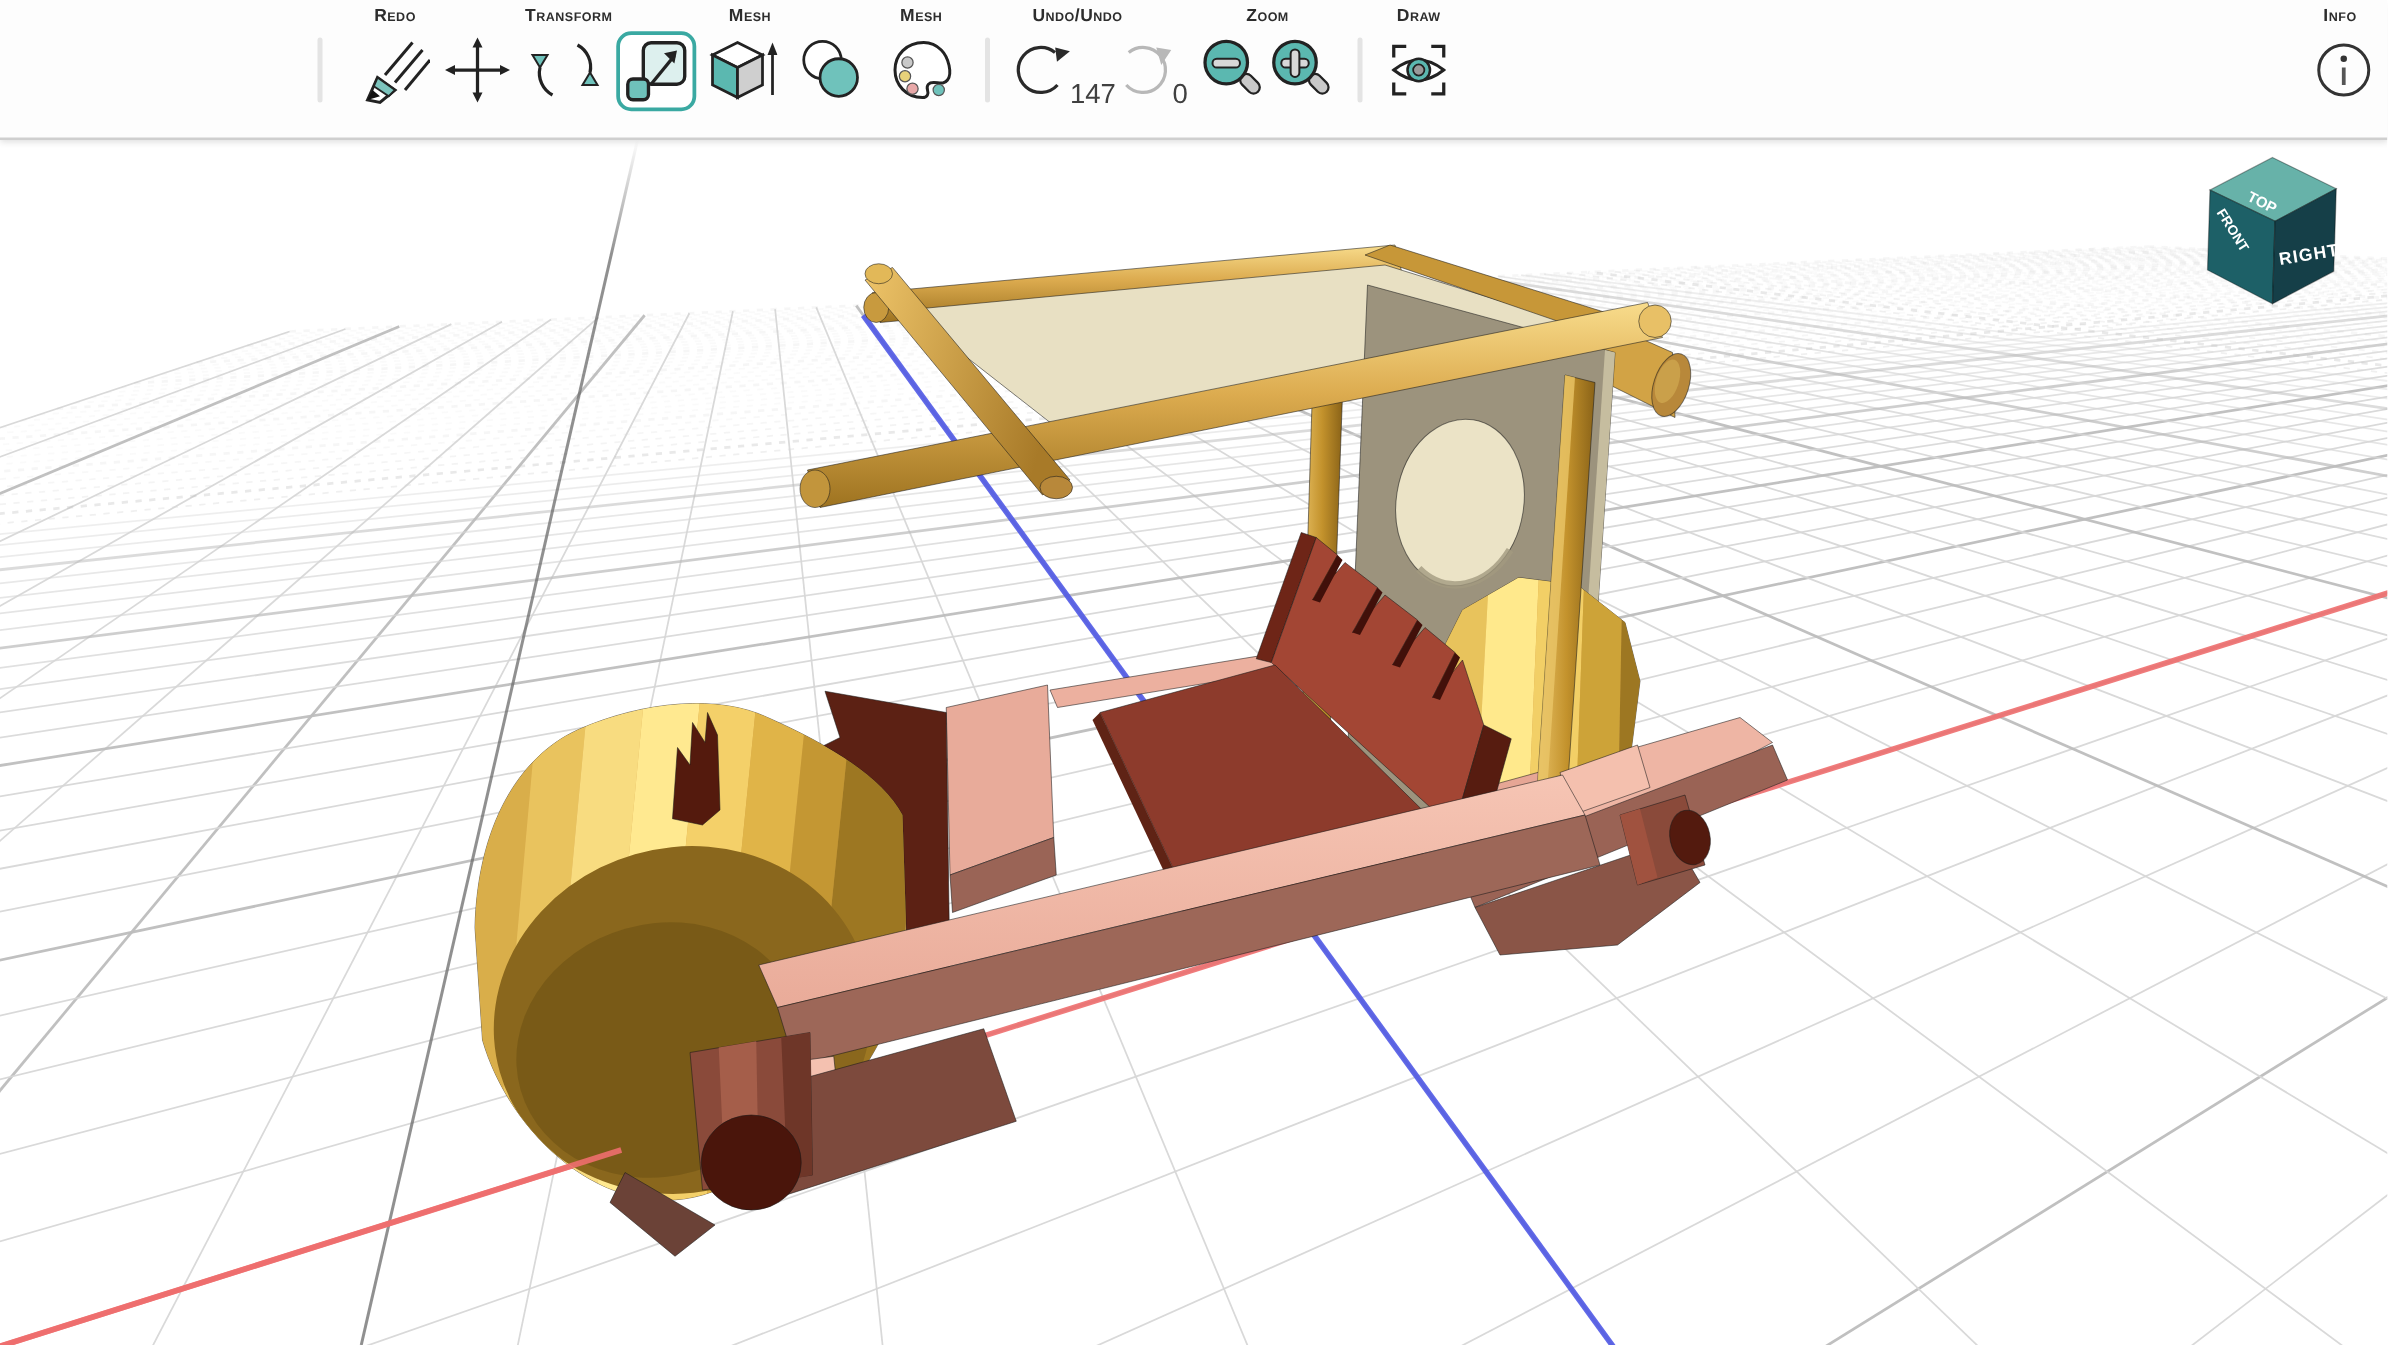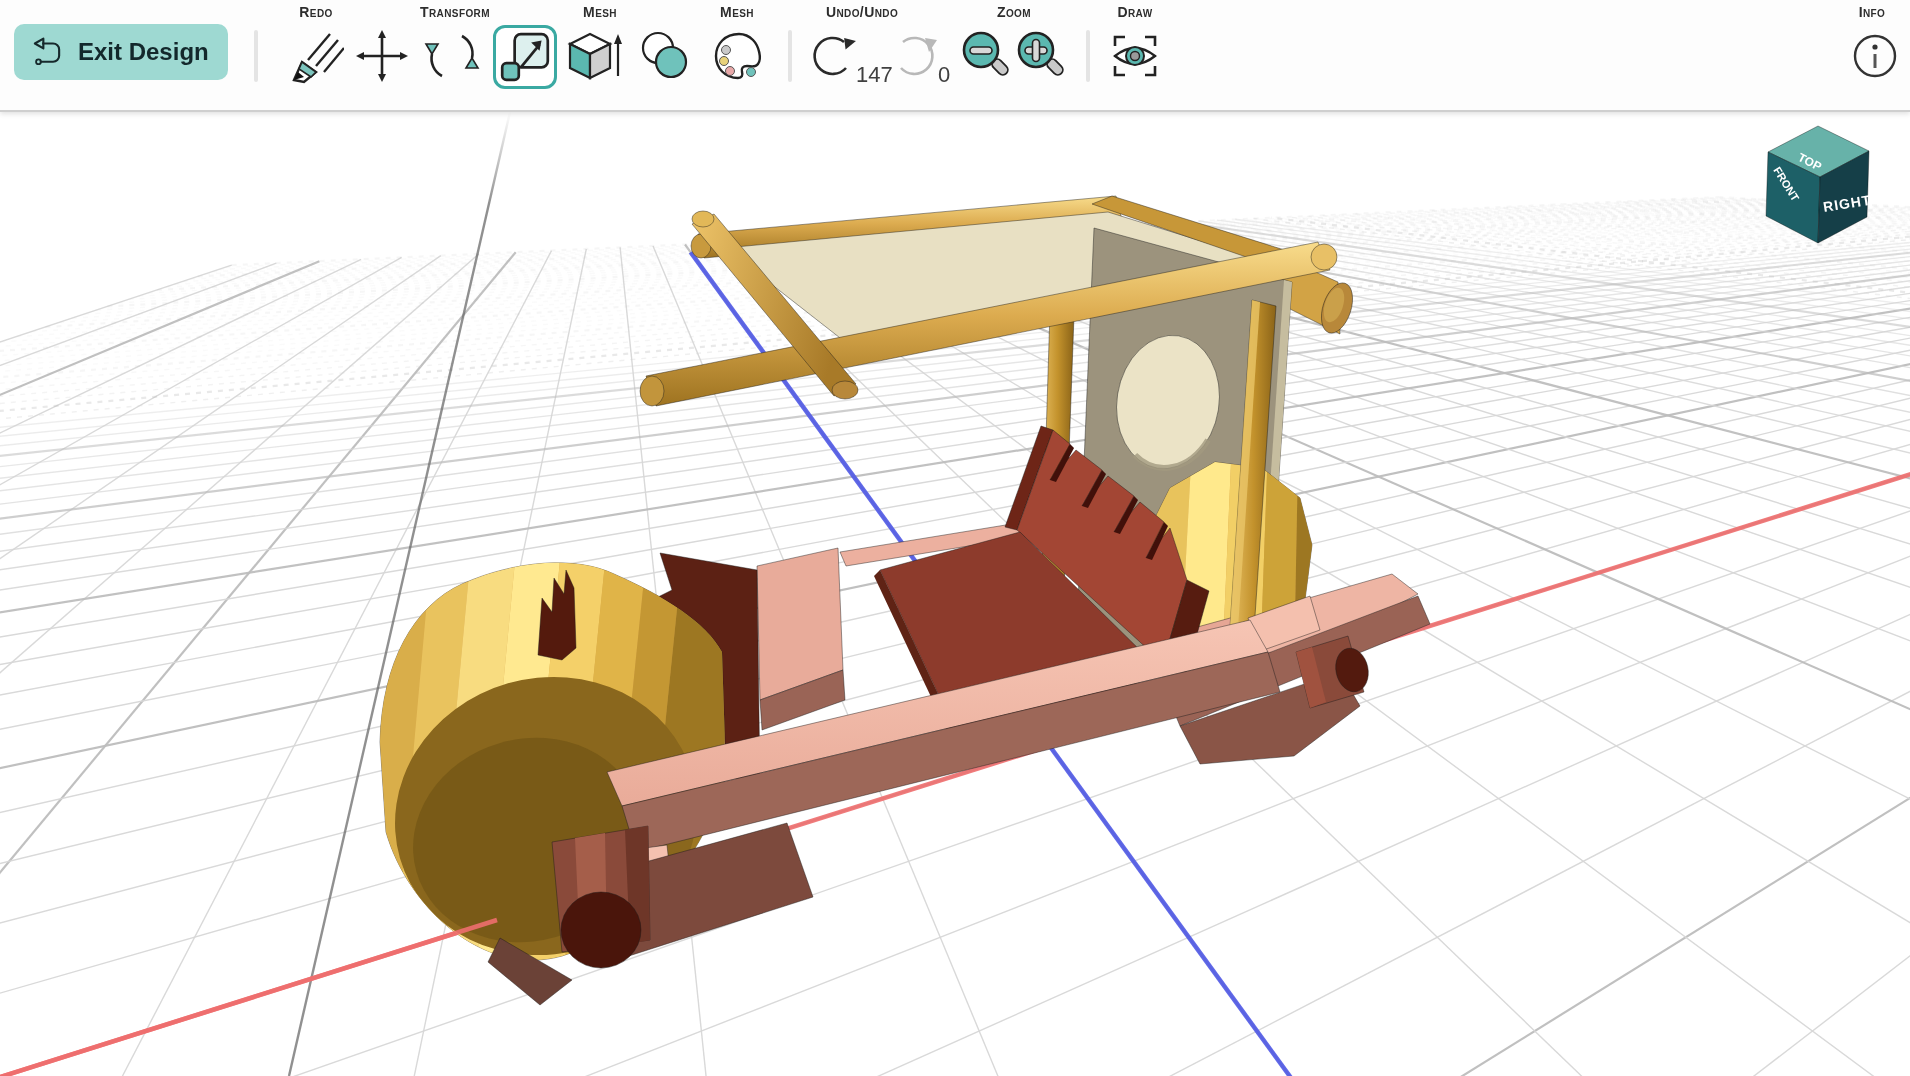--- a/index.html
+++ b/index.html
@@ -358,28 +358,20 @@
       <polygon points="1768,152 1820,177 1818,243 1766,216" stroke="rgba(0,0,0,.35)" fill="#1d6067"></polygon>
       <polygon points="1820,177 1869,151 1867,217 1818,243" stroke="rgba(0,0,0,.35)" fill="#153f48"></polygon>
       <text class="cube-lbl" x="1797" y="160" font-size="12" transform="rotate(27 1797 160)">TOP</text>
       <text class="cube-lbl" x="1773" y="170" font-size="11" transform="rotate(58 1773 170)">FRONT</text>
       <text class="cube-lbl" x="1824" y="212" font-size="14" letter-spacing="1" transform="rotate(-9 1824 212)">RIGHT</text>
     </g>
   </svg>
 
   <div id="toolbar">
 
-    <button id="exit-btn">
-      <svg width="34" height="34" viewBox="0 0 56 56">
-        <path d="M20 14 H38 A10 10 0 0 1 48 24 V34 A10 10 0 0 1 38 44 H16" fill="none" stroke="#16292c" stroke-width="3.5"></path>
-        <polygon points="22,6 8,14 22,22" fill="none" stroke="#16292c" stroke-width="3.5" stroke-linejoin="round"></polygon>
-        <circle cx="14" cy="44" r="4" fill="none" stroke="#16292c" stroke-width="3"></circle>
-      </svg>
-      <span>Exit Design</span>
-    </button>
 
     <div class="divider" style="left:254px"></div>
 
     <div class="sec-label" style="left:316px">Redo</div>
     <div class="sec-label" style="left:455px">Transform</div>
     <div class="sec-label" style="left:600px">Mesh</div>
     <div class="sec-label" style="left:737px">Mesh</div>
     <div class="sec-label" style="left:862px">Undo/Undo</div>
     <div class="sec-label" style="left:1014px">Zoom</div>
     <div class="sec-label" style="left:1135px">Draw</div>

